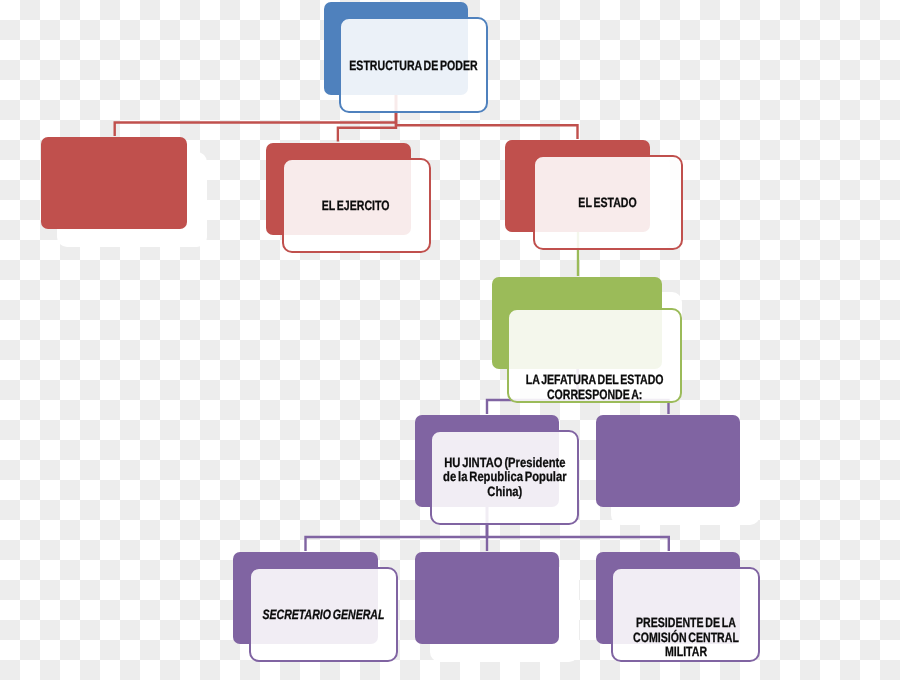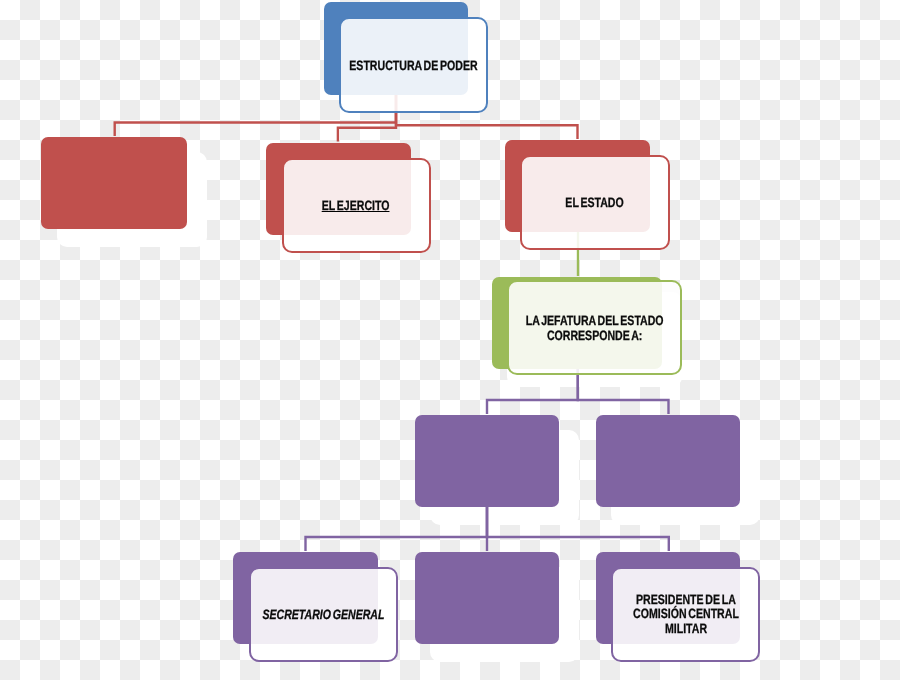--- a/index.html
+++ b/index.html
@@ -66,32 +66,37 @@
     <div class="shadow" style="left: 595.8px; top: 415.4px; width: 144.6px; height: 91.4px; background: rgb(128, 100, 162);"></div>
     <div class="shadow" style="left: 233.3px; top: 552.4px; width: 144.6px; height: 91.4px; background: rgb(128, 100, 162);"></div>
     <div class="shadow" style="left: 414.8px; top: 552.4px; width: 144.6px; height: 91.4px; background: rgb(128, 100, 162);"></div>
     <div class="shadow" style="left: 595.8px; top: 552.4px; width: 144.6px; height: 91.4px; background: rgb(128, 100, 162);"></div>
   </div>
 
   <div id="layer-card" class="layer">
     <div class="card" style="left: 339px; top: 17px; width: 149px; height: 96px; border: 2px solid rgb(79, 129, 189); background: rgba(255, 255, 255, 0.886); padding: 0px 8px;">
       <div class="lbl" style="color: rgb(11, 11, 11); font-size: 13.6px; line-height: 14px; transform: translateZ(0px) translateY(0.8px) scaleX(0.778);">ESTRUCTURA DE PODER</div>
       </div>
-    <div class="card" style="left: 281.5px; top: 158px; width: 149px; height: 95px; border: 2px solid rgb(192, 80, 77); background: rgba(255, 255, 255, 0.886); padding: 0px 8px; text-decoration: underline;">
+    <div class="card" style="left: 281.5px; top: 158px; width: 149px; height: 95px; border: 2px solid rgb(192, 80, 77); background: rgba(255, 255, 255, 0.886); padding: 0px 8px;">
       <div class="lbl" style="color: rgb(11, 11, 11); font-size: 13.6px; line-height: 13.9px; transform: translateZ(0px) translateY(0px) scaleX(0.778);">EL EJERCITO</div>
       </div>
-    <div class="card" style="left: 520px; top: 155px; width: 150px; height: 95px; border: 2px solid rgb(192, 80, 77); background: rgba(255, 255, 255, 0.886); padding: 0px 8px;">
+    <div class="card" style="left: 533px; top: 155px; width: 150px; height: 95px; border: 2px solid rgb(192, 80, 77); background: rgba(255, 255, 255, 0.886); padding: 0px 8px;">
       <div class="lbl" style="color: rgb(11, 11, 11); font-size: 13.6px; line-height: 13.9px; transform: translateZ(0px) translateY(0px) scaleX(0.778);">EL ESTADO</div>
       </div>
-    <div class="card" style="left: 507px; top: 280px; width: 175px; height: 95px; border: 2px solid rgb(155, 187, 89); background: rgba(255, 255, 255, 0.886); padding: 0px 6px;">
+    <div class="card" style="left: 507px; top: 308px; width: 175px; height: 95px; border: 2px solid rgb(155, 187, 89); background: rgba(255, 255, 255, 0.886); padding: 0px 6px; align-items: flex-end;">
       <div class="lbl" style="color: rgb(11, 11, 11); font-size: 13.6px; line-height: 14.5px; transform: translateZ(0px) translateY(0.8px) scaleX(0.778);">LA JEFATURA DEL ESTADO
 CORRESPONDE A:</div>
+      </div>
+    <div class="card" style="left: 430px; top: 430px; width: 149px; height: 95px; border: 2px solid rgb(128, 100, 162); background: rgba(255, 255, 255, 0.886); padding: 0px 5px;">
+      <div class="lbl" style="color: rgb(11, 11, 11); font-size: 13.6px; line-height: 14.2px; transform: translateZ(0px) translateY(0px) scaleX(0.825);">HU JINTAO (Presidente
+de la Republica Popular
+China)</div>
       </div>
     <div class="card" style="left: 248.5px; top: 567px; width: 149px; height: 95px; border: 2px solid rgb(128, 100, 162); background: rgba(255, 255, 255, 0.886); padding: 0px 5px; font-style: italic;">
       <div class="lbl" style="color: rgb(11, 11, 11); font-size: 13.6px; line-height: 13.9px; transform: translateZ(0px) translateY(0px) scaleX(0.778);">SECRETARIO GENERAL</div>
       </div>
-    <div class="card" style="left: 611px; top: 567px; width: 149px; height: 95px; border: 2px solid rgb(128, 100, 162); background: rgba(255, 255, 255, 0.886); padding: 0px 6px;">
+    <div class="card" style="left: 611px; top: 567px; width: 149px; height: 95px; border: 2px solid rgb(128, 100, 162); background: rgba(255, 255, 255, 0.886); padding: 0px 6px; align-items: flex-end;">
       <div class="lbl" style="color: rgb(11, 11, 11); font-size: 13.6px; line-height: 14.6px; transform: translateZ(0px) translateY(0px) scaleX(0.778);">PRESIDENTE DE LA
 COMISIÓN CENTRAL
 MILITAR</div>
       </div>
   </div>
 </div>
 
 </body></html>

